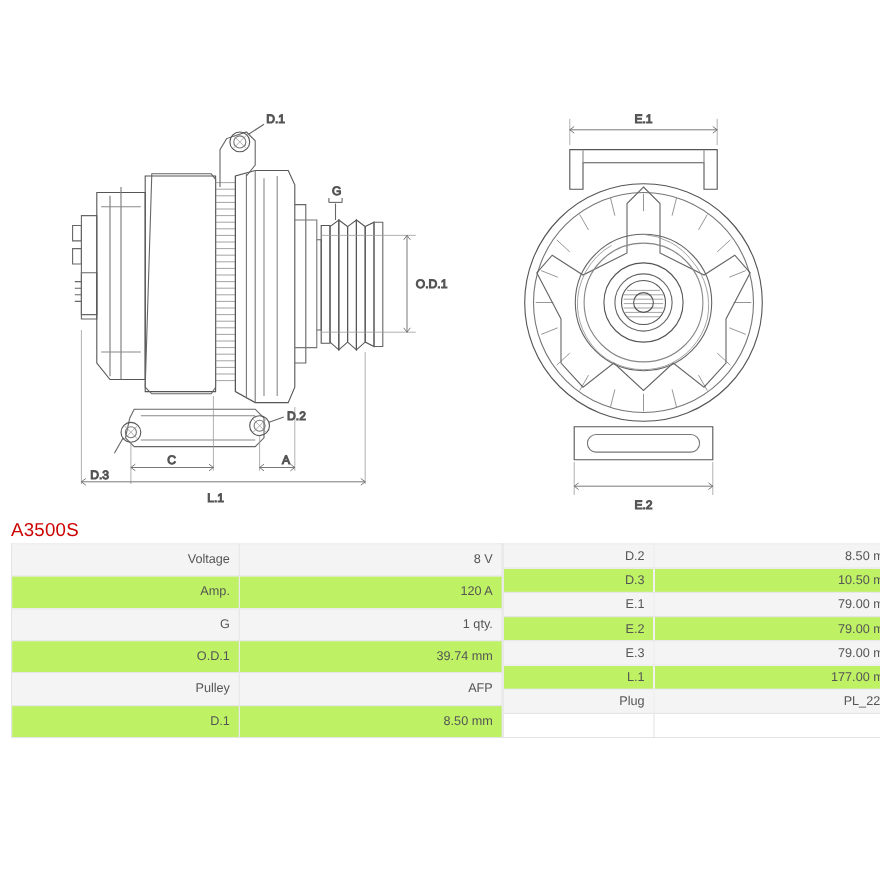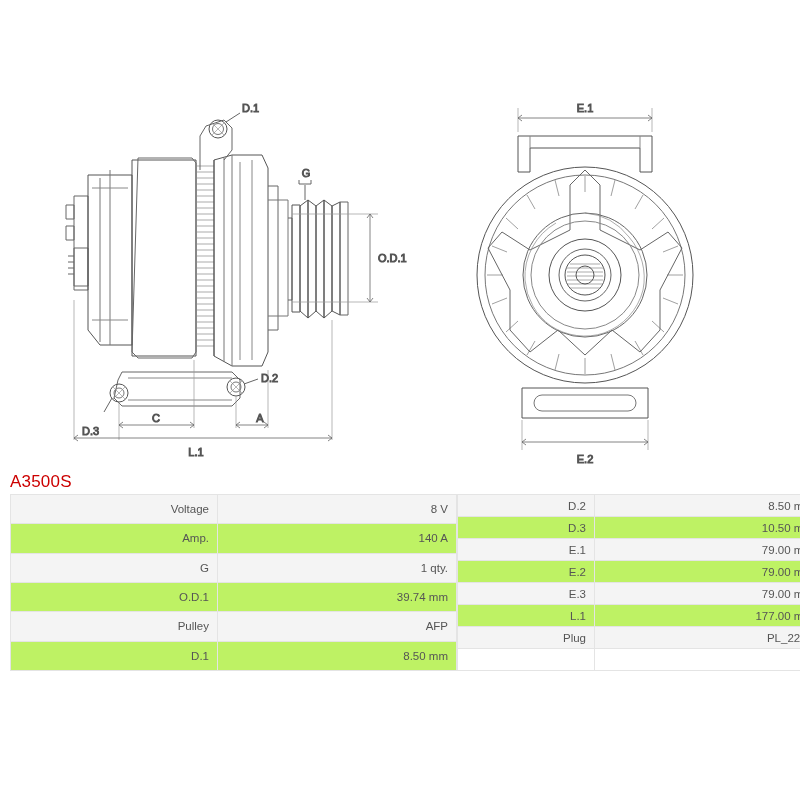--- a/index.html
+++ b/index.html
@@ -314,21 +314,21 @@
   <div class="spec-wrap">
 
     <table class="spec left">
       <tbody>
         <tr class="alt">
           <td class="label">Voltage</td>
           <td class="value">8 V</td>
         </tr>
         <tr class="plain">
           <td class="label">Amp.</td>
-          <td class="value">140 A</td>
+          <td class="value">120 A</td>
         </tr>
         <tr class="alt">
           <td class="label">G</td>
           <td class="value">1 qty.</td>
         </tr>
         <tr class="plain">
           <td class="label">O.D.1</td>
           <td class="value">39.74 mm</td>
         </tr>
         <tr class="alt">

